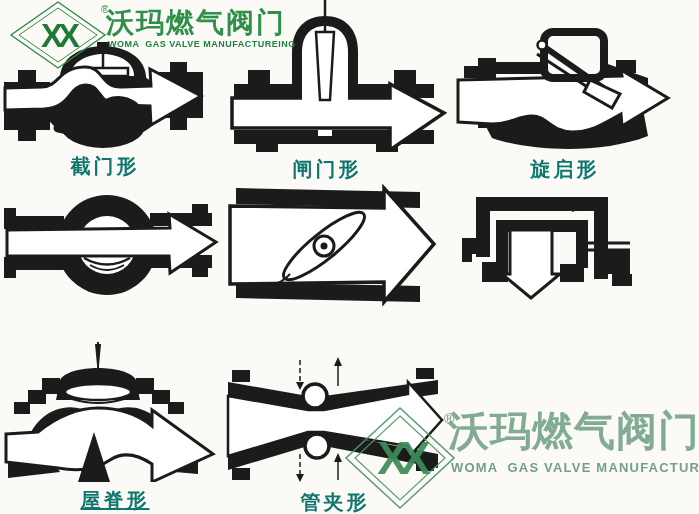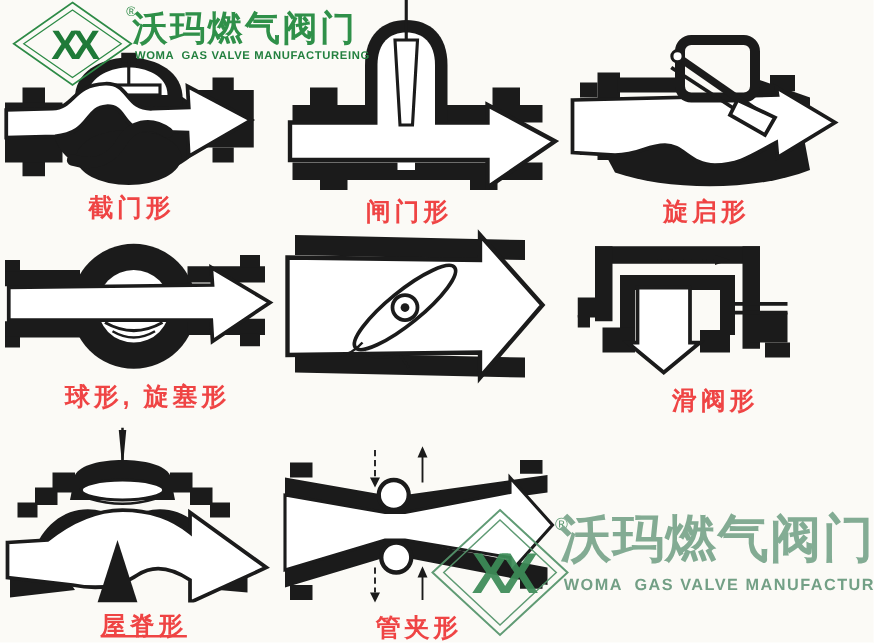--- a/index.html
+++ b/index.html
@@ -4,21 +4,21 @@
 <style>
   html,body{margin:0;padding:0;background:#fff;}
   .page{position:relative;width:699px;height:514px;background:#fbfaf6;overflow:hidden;
         font-family:"Liberation Sans","DejaVu Sans",sans-serif;}
   .cell{position:absolute;margin:0;padding:0;}
   .cell svg{display:block;}
   .k{fill:#1b1b1b;}
   .w{fill:#ffffff;stroke:#1b1b1b;}
   .ln{stroke:#1b1b1b;fill:none;}
   .caption{position:absolute;width:180px;text-align:center;font-size:20px;font-weight:700;
-           letter-spacing:3px;color:#ef4444;}
+           letter-spacing:3px;color:#0f766e;}
   
   .wm{position:absolute;}
   .wm-tl .wm-cn{position:absolute;left:98px;top:4px;font-size:28px;font-weight:700;
                 color:#2f9049;letter-spacing:2px;white-space:pre;}
   .wm-tl .wm-en{position:absolute;left:100px;top:39px;font-size:9px;font-weight:700;
                 color:#23803f;letter-spacing:0.5px;white-space:pre;}
   .wm-br{opacity:0.93;}
   .wm-br .wm-cn{position:absolute;left:118px;top:6px;font-size:41px;font-weight:700;
                 color:#7aa68c;letter-spacing:1px;white-space:pre;}
   .wm-br .wm-en{position:absolute;left:121px;top:62px;font-size:13px;font-weight:700;
@@ -179,22 +179,20 @@
       <line class="ln" x1="74" y1="98" x2="74" y2="118" stroke-width="1.5" stroke-dasharray="5 3"></line>
       <polygon class="k" points="70,118 78,118 74,126"></polygon>
       <line class="ln" x1="112" y1="124" x2="112" y2="104" stroke-width="1.5"></line>
       <polygon class="k" points="108,106 116,106 112,97"></polygon>
     </svg>
   </figure>
 
   <div class="caption" style="left:15px;top:153px;">截门形</div>
   <div class="caption" style="left:237px;top:156px;">闸门形</div>
   <div class="caption" style="left:475px;top:156px;">旋启形</div>
-  <div class="caption" style="left:28px;top:304px;">球形, 旋塞形</div>
-  <div class="caption" style="left:482px;top:307px;">滑阀形</div>
   <div class="caption" style="left:25px;top:487px;text-decoration:underline;">屋脊形</div>
   <div class="caption" style="left:245px;top:489px;">管夹形</div>
 
   <div class="wm wm-tl" style="left:8px;top:0;width:280px;height:60px;">
     <svg width="100" height="70" viewBox="0 0 100 70">
       <polygon points="50,2 97,35 50,68 3,35" fill="none" stroke="#2e8b47" stroke-width="1.4"></polygon>
       <polygon points="50,8 89,35 50,62 11,35" fill="none" stroke="#2e8b47" stroke-width="1"></polygon>
       <text x="50" y="47" text-anchor="middle" font-size="33" font-weight="bold" fill="#1f7a38" letter-spacing="-5">XX</text>
       <text x="93" y="13" font-size="11" fill="#2e8b47">®</text>
     </svg>

